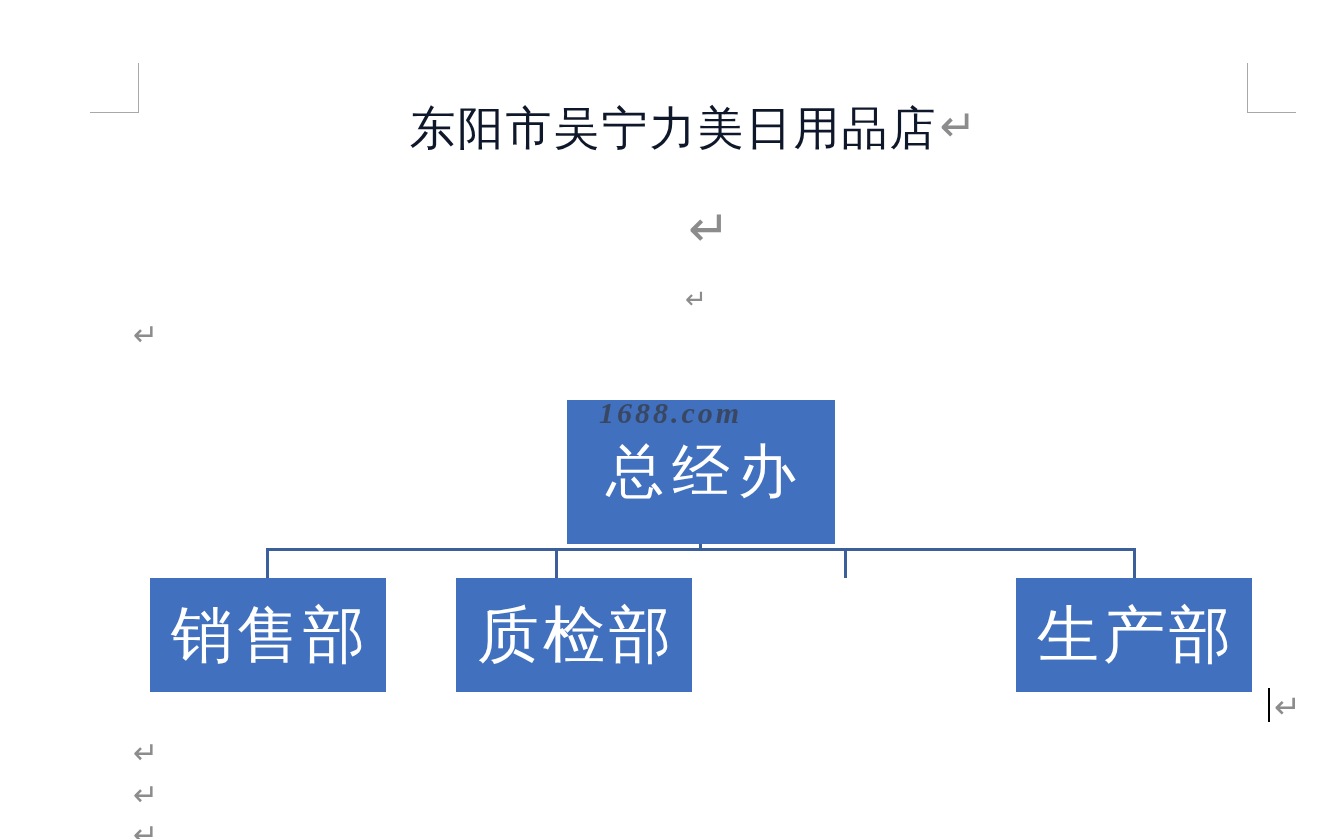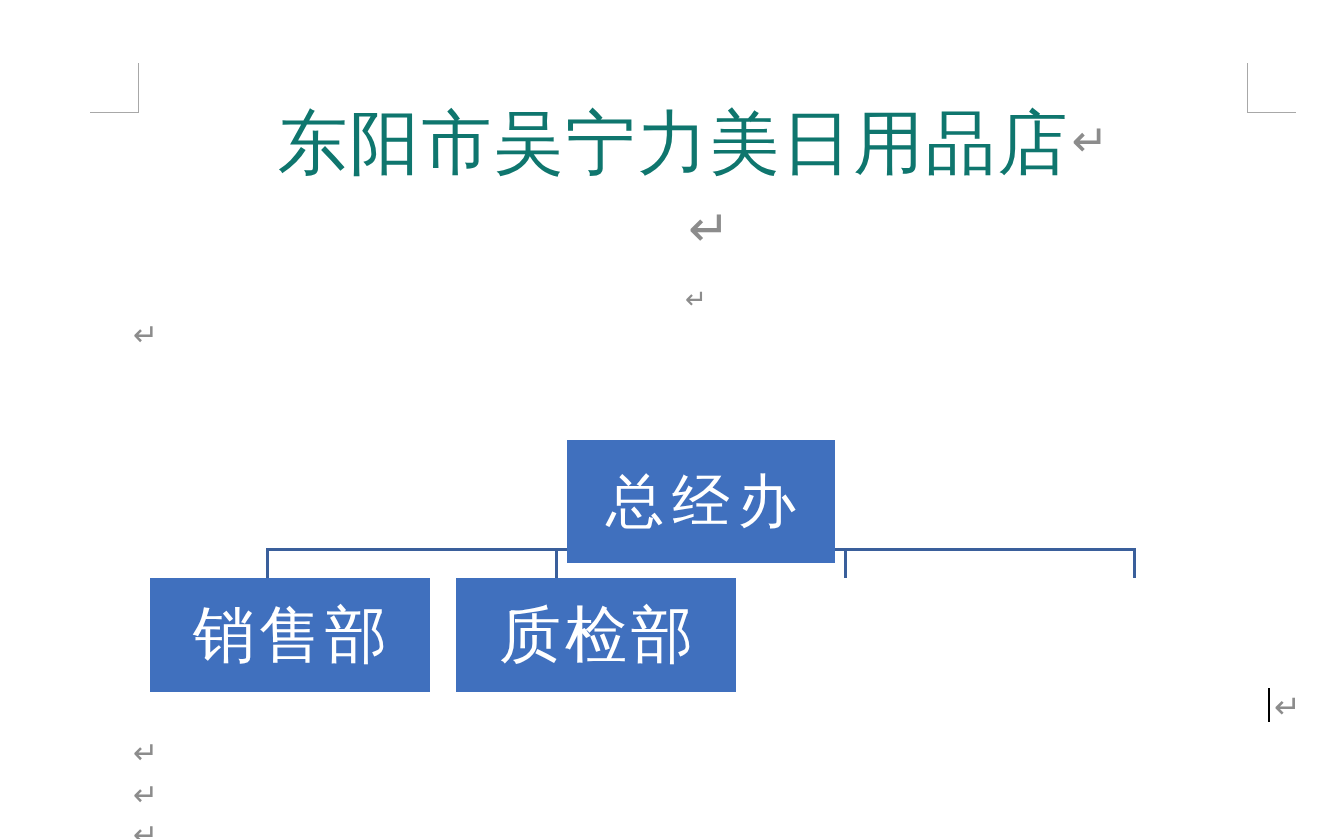--- a/index.html
+++ b/index.html
@@ -16,21 +16,21 @@
   .corner.tl{left:90px;top:63px;border-right:1px solid #a8a8a8;border-bottom:1px solid #a8a8a8;}
   .corner.tr{left:1247px;top:63px;border-left:1px solid #a8a8a8;border-bottom:1px solid #a8a8a8;}
 
   
   .title-row{
     position:absolute;left:138px;top:100px;width:1110px;
     display:flex;align-items:center;justify-content:center;
     white-space:nowrap;
   }
   .doc-title{
-    font-size:70px;line-height:1.25;color:#0f766e;
+    font-size:46px;line-height:1.25;color:#0f172a;
     font-weight:400;letter-spacing:2px;
   }
   .title-pilcrow{
     font-size:44px;color:#8c8c8c;margin-left:2px;margin-top:-6px;
   }
 
   
   .pmark{position:absolute;color:#8c8c8c;line-height:1;user-select:none;}
   .pmark.lg{left:688px;top:204px;font-size:50px;}
   .pmark.sm{left:685px;top:286px;font-size:26px;}
@@ -44,22 +44,22 @@
   .caret{position:absolute;left:1268px;top:688px;width:2px;height:34px;background:#000;}
 
   
   .org-box{
     position:absolute;
     background:#4070be;
     color:#ffffff;
     display:flex;align-items:center;justify-content:center;
     white-space:nowrap;
   }
-  .org-box.root{left:567px;top:400px;width:268px;height:123px;font-size:58px;letter-spacing:8px;text-indent:8px;margin-top:40px;}
-  .org-box.child{top:578px;width:280px;height:114px;font-size:62px;letter-spacing:4px;text-indent:4px;}
+  .org-box.root{left:567px;top:400px;width:268px;height:144px;font-size:58px;letter-spacing:8px;text-indent:8px;}
+  .org-box.child{top:578px;width:236px;height:114px;font-size:62px;letter-spacing:4px;text-indent:4px;}
   .org-box.c0{left:150px;}
   .org-box.c1{left:456px;}
   .org-box.c2{left:727px;}
   .org-box.c3{left:1016px;}
 
   .connector{position:absolute;background:#3a5f9b;}
   .conn-stem{left:699px;top:517px;width:3px;height:33px;}
   .conn-h{left:266px;top:548px;width:870px;height:3px;}
   .conn-drop{top:548px;width:3px;height:30px;}
   .conn-d0{left:266px;}
@@ -100,18 +100,20 @@
   <div class="connector conn-stem"></div>
   <div class="connector conn-h"></div>
   <div class="connector conn-drop conn-d0"></div>
   <div class="connector conn-drop conn-d1"></div>
   <div class="connector conn-drop conn-d2"></div>
   <div class="connector conn-drop conn-d3"></div>
 
   <div class="org-box root">总经办</div>
   <div class="org-box child c0">销售部</div>
   <div class="org-box child c1">质检部</div>
+  <div class="org-box child c3">生产部</div>
 
+  <div class="watermark">1688.com</div>
 
   <div class="caret"></div>
   <span class="pmark caret-side">↵</span>
 
 </div>
 
 </body></html>

